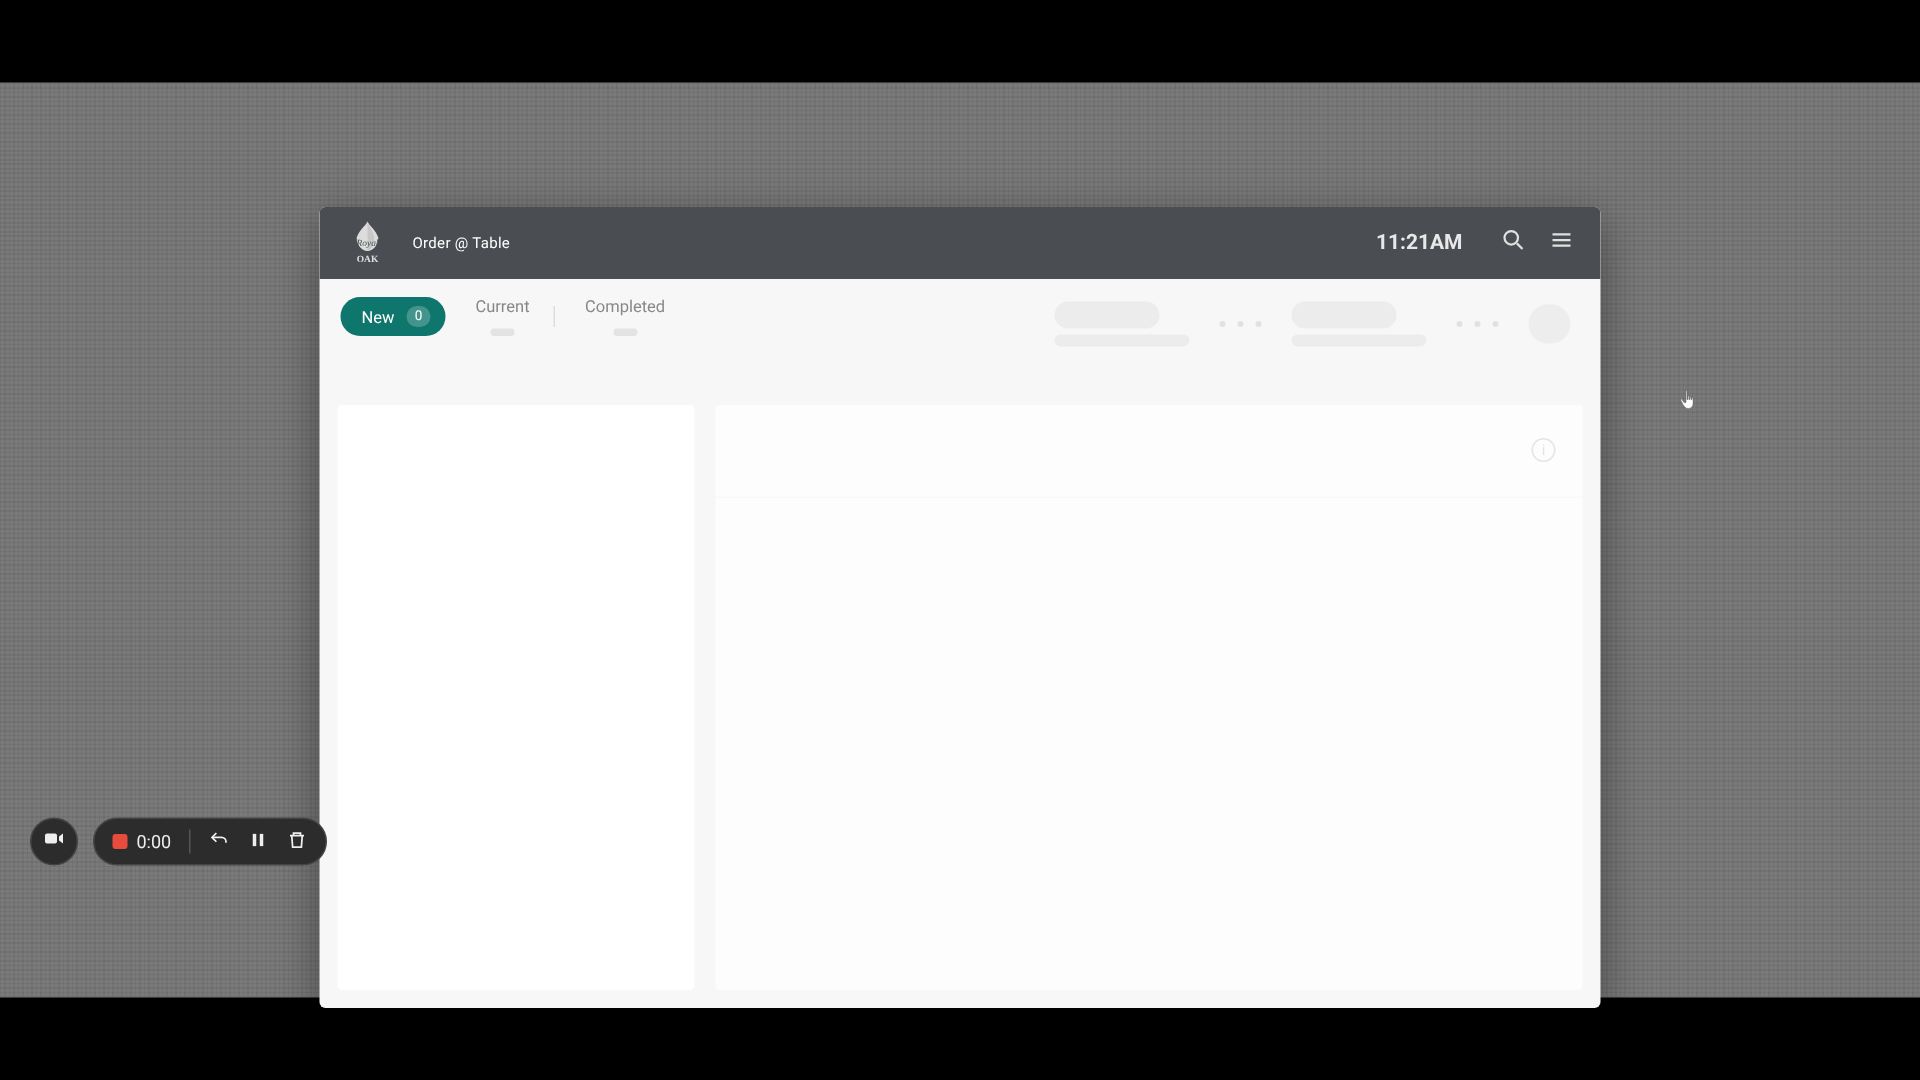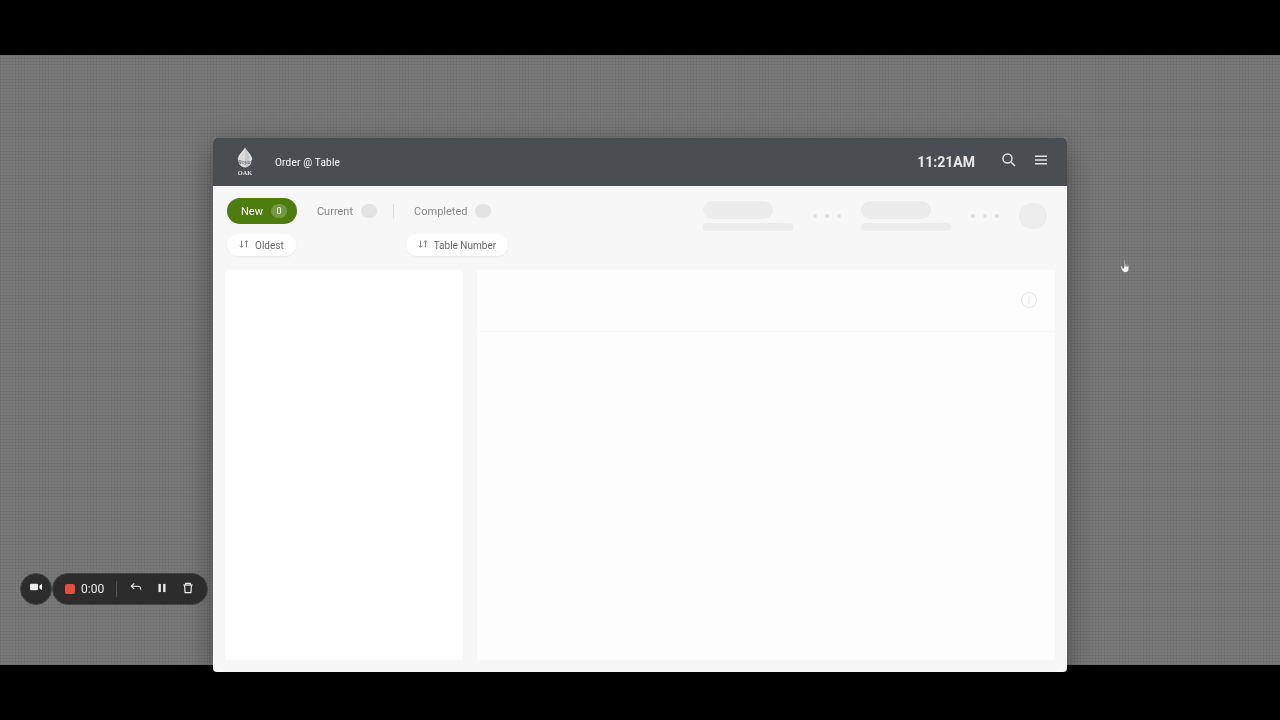--- a/index.html
+++ b/index.html
@@ -62,22 +62,22 @@
   }
   .tab-pill {
     display: inline-flex; align-items: center;
     height: 26px;
     padding: 0 10px 0 14px;
     border-radius: 13px;
     font-size: 11px;
     cursor: pointer;
     gap: 8px;
   }
-  .tab-pill.active { background: #4d7c0f; color: #fff; }
-  .tab-pill:not(.active) { color: #888; }
+  .tab-pill.active { background: #0f766e; color: #fff; }
+  .tab-pill:not(.active) { color: #888; flex-direction: column; }
   .tab-badge {
     min-width: 16px; height: 14px;
     border-radius: 7px;
     display: inline-flex; align-items: center; justify-content: center;
     font-size: 9px;
     padding: 0 4px;
   }
   .tab-pill.active .tab-badge { background: rgba(255,255,255,0.22); color: #fff; }
   .tab-pill:not(.active) .tab-badge { background: #e3e3e3; color: #999; }
   .tab-sep { width: 1px; height: 14px; background: #ddd; }
@@ -147,22 +147,22 @@
     border: 1.5px solid #ccc;
     border-radius: 50%;
     display: flex; align-items: center; justify-content: center;
     font-size: 10px; color: #ccc;
     opacity: 0.5;
   }
   
   
   .rec-strip {
     position: absolute;
-    left: 20px; bottom: 60px;
-    display: flex; align-items: center; 
+    left: 20px; bottom: 88px;
+    display: flex; align-items: center; gap: 10px;
   }
   .rec-round {
     width: 32px; height: 32px;
     border-radius: 50%;
     background: #2c2c2c;
     border: 1px solid #444;
     display: flex; align-items: center; justify-content: center;
     color: #eee;
     cursor: pointer;
   }
@@ -266,40 +266,20 @@
         <div class="sk-pill w1" style="margin-top:4px;width:90px;height:8px;"></div>
       </div>
       <div class="sk-dots">
           <div class="sk-dot"></div>
           <div class="sk-dot"></div>
           <div class="sk-dot"></div>
         </div>
       <div class="sk-pill w2"></div>
     </div>
 
-    <div class="sort-row">
-      <div class="sort-chip">
-        <span>
-          <svg viewBox="0 0 12 12" stroke="#888" stroke-width="1.2" fill="none">
-            <path d="M3 2 L3 10 M1 8 L3 10 L5 8"></path>
-              <path d="M9 10 L9 2 M7 4 L9 2 L11 4"></path>
-          </svg>
-        </span>
-        <span>Oldest</span>
-      </div>
-      <div class="sort-chip">
-        <span>
-          <svg viewBox="0 0 12 12" stroke="#888" stroke-width="1.2" fill="none">
-            <path d="M3 2 L3 10 M1 8 L3 10 L5 8"></path>
-              <path d="M9 10 L9 2 M7 4 L9 2 L11 4"></path>
-          </svg>
-        </span>
-        <span>Table Number</span>
-      </div>
-    </div>
 
     <div class="content-area">
       <div class="left-panel"></div>
       <div class="right-panel">
         <div class="right-header-skeleton"></div>
         <div class="info-circle">i</div>
       </div>
     </div>
 
   </div>

